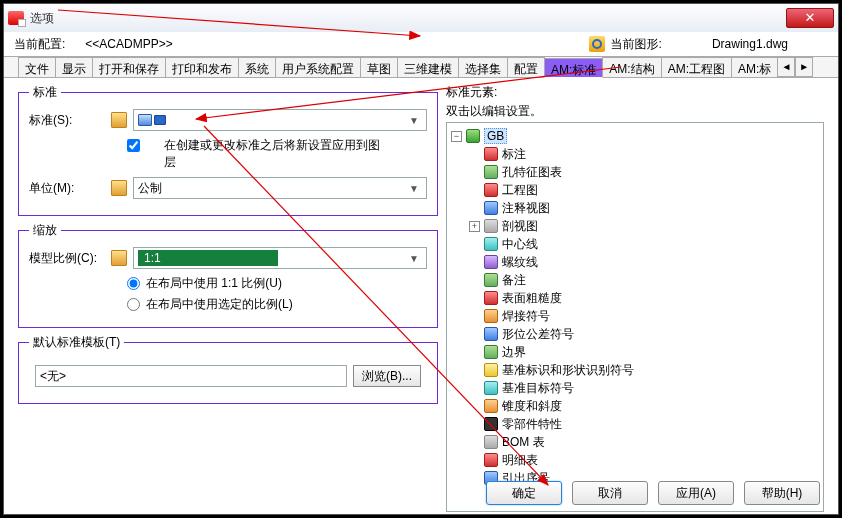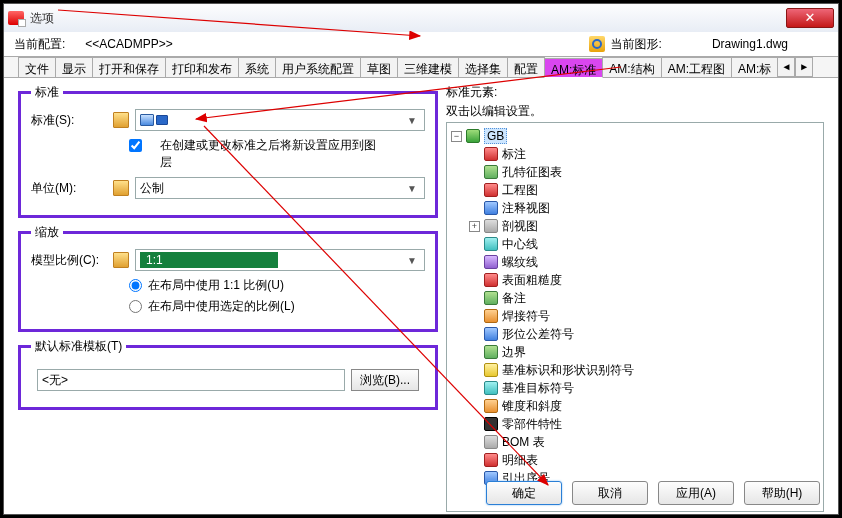--- a/index.html
+++ b/index.html
@@ -13,39 +13,39 @@
 .close-btn { width: 48px; height: 20px; background: linear-gradient(#e67,#c41818); border: 1px solid #8a1515; border-radius: 2px; color:#fff; text-align:center; line-height:18px; font-size:13px; cursor:pointer; }
 
 .info-row { display:flex; align-items:center; height:24px; padding: 2px 10px; background:#fff; }
 .info-row .lbl { margin-right: 20px; }
 .info-row .val { margin-right: 40px; }
 .info-row .drawing-icon { width:16px; height:16px; background: linear-gradient(#ffd86b,#e8a20a); margin-right:6px; border-radius:2px; position:relative; }
 .info-row .drawing-icon::after { content:''; position:absolute; left:3px; top:3px; width:6px; height:6px; border:2px solid #2a68c8; border-radius:50%; }
 
 .tabs { display:flex; height:22px; border-top:1px solid #aaa; border-bottom:1px solid #aaa; background:#f5f5f5; padding-left:14px; position:relative; }
 .tab { padding:3px 6px; border:1px solid #aaa; border-bottom:none; background:#f3f3f3; margin-right:-1px; cursor:pointer; white-space:nowrap; }
-.tab.active { background:#d946ef; position:relative; top:1px; border-bottom:1px solid #fff; }
+.tab.active { background:#8b5cf6; position:relative; top:1px; border-bottom:1px solid #fff; }
 .tab-nav { padding:3px 3px; border:1px solid #aaa; cursor:pointer; background:#f3f3f3; font-size:10px; }
 
 .content { position:absolute; left:14px; top:80px; right:14px; bottom:44px; display:flex; gap:8px; }
 .left-col { width: 420px; display:flex; flex-direction:column; gap:6px; }
 .right-col { flex:1; }
 
-fieldset { border:3px solid #6d28d9; padding:8px 10px 10px 10px; border-radius:0; }
+fieldset { border:1px solid #6d28d9; padding:8px 10px 10px 10px; border-radius:0; }
 legend { padding:0 4px; }
 
 .row { display:flex; align-items:center; gap:6px; margin-bottom:6px; }
 .row .lbl { width:76px; }
 .field-icon { width:16px; height:16px; background:linear-gradient(#ffe08a,#e0a030); border:1px solid #c08020; border-radius:1px; }
 .field-icon.blue { width:12px; height:10px; background:#2a68c8; border:1px solid #1a4898; display:inline-block; margin-left:2px; }
 .dropdown { flex:1; height:22px; border:1px solid #9aa; background:#fff; display:flex; align-items:center; padding:0 4px; position:relative; }
 .dropdown .dd-text { flex:1; font-size:12px; }
 .dropdown .arrow { width:16px; text-align:center; color:#555; font-size:10px; }
 
-.checkbox-row { display:flex; align-items:flex-start; gap:18px; margin-left:98px; margin-bottom:6px; }
+.checkbox-row { display:flex; align-items:flex-start; gap:24px; margin-left:98px; margin-bottom:6px; }
 .checkbox-row input { margin-top:2px; }
 
 .radio-row { display:flex; align-items:center; gap:6px; margin-left:98px; margin-bottom:4px; }
 
 .tmpl-text { margin:4px 6px 8px 6px; line-height:1.5; }
 .tmpl-input-row { display:flex; gap:6px; align-items:center; margin:6px; }
 .tmpl-input { flex:1; height:22px; border:1px solid #9aa; padding:0 4px; background:#fff; }
 .browse-btn { height:22px; padding:0 8px; border:1px solid #888; background:linear-gradient(#fdfdfd,#e6e6e6); cursor:pointer; }
 
 .right-head { margin-bottom:2px; }
@@ -225,28 +225,28 @@
           </div>
           <div class="tree-node">
             <span class="ind l1"></span>
             <span class="pm blank"></span>
             <span class="ticon purple"></span>
             <span class="txt">螺纹线</span>
           </div>
           <div class="tree-node">
             <span class="ind l1"></span>
             <span class="pm blank"></span>
+            <span class="ticon green"></span>
+            <span class="txt">备注</span>
+          </div>
+          <div class="tree-node">
+            <span class="ind l1"></span>
+            <span class="pm blank"></span>
             <span class="ticon red"></span>
             <span class="txt">表面粗糙度</span>
-          </div>
-          <div class="tree-node">
-            <span class="ind l1"></span>
-            <span class="pm blank"></span>
-            <span class="ticon green"></span>
-            <span class="txt">备注</span>
           </div>
           <div class="tree-node">
             <span class="ind l1"></span>
             <span class="pm blank"></span>
             <span class="ticon orange"></span>
             <span class="txt">焊接符号</span>
           </div>
           <div class="tree-node">
             <span class="ind l1"></span>
             <span class="pm blank"></span>

